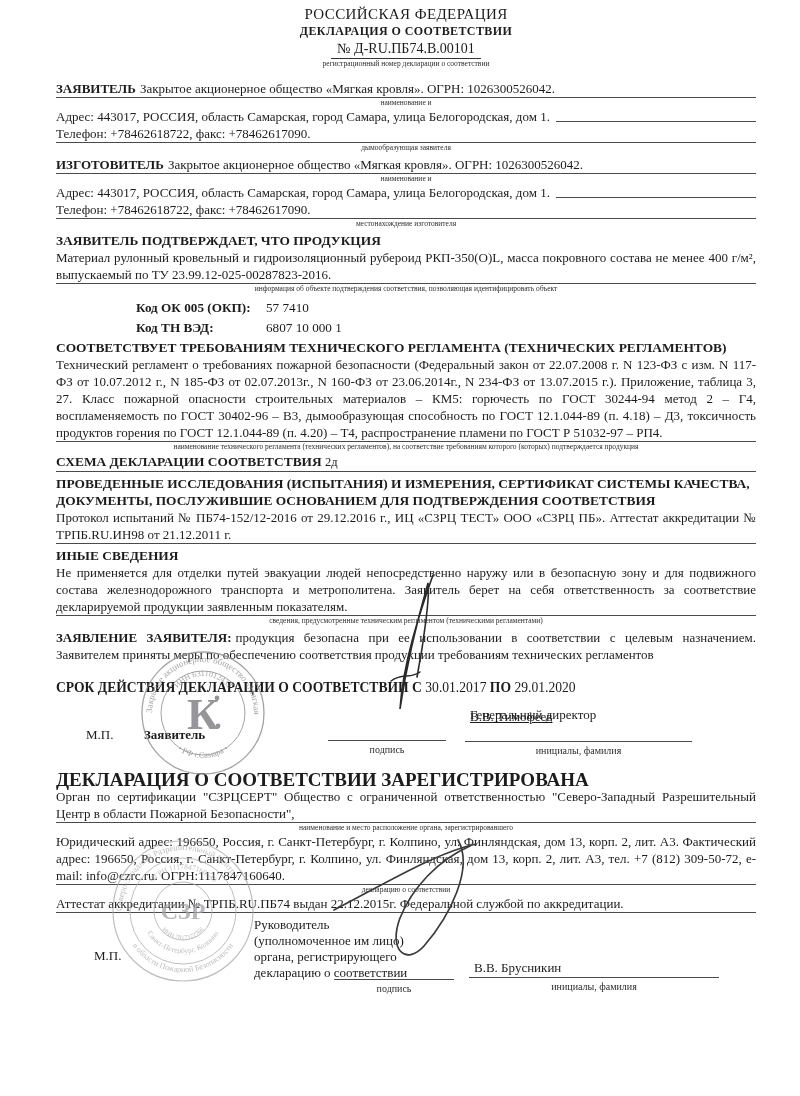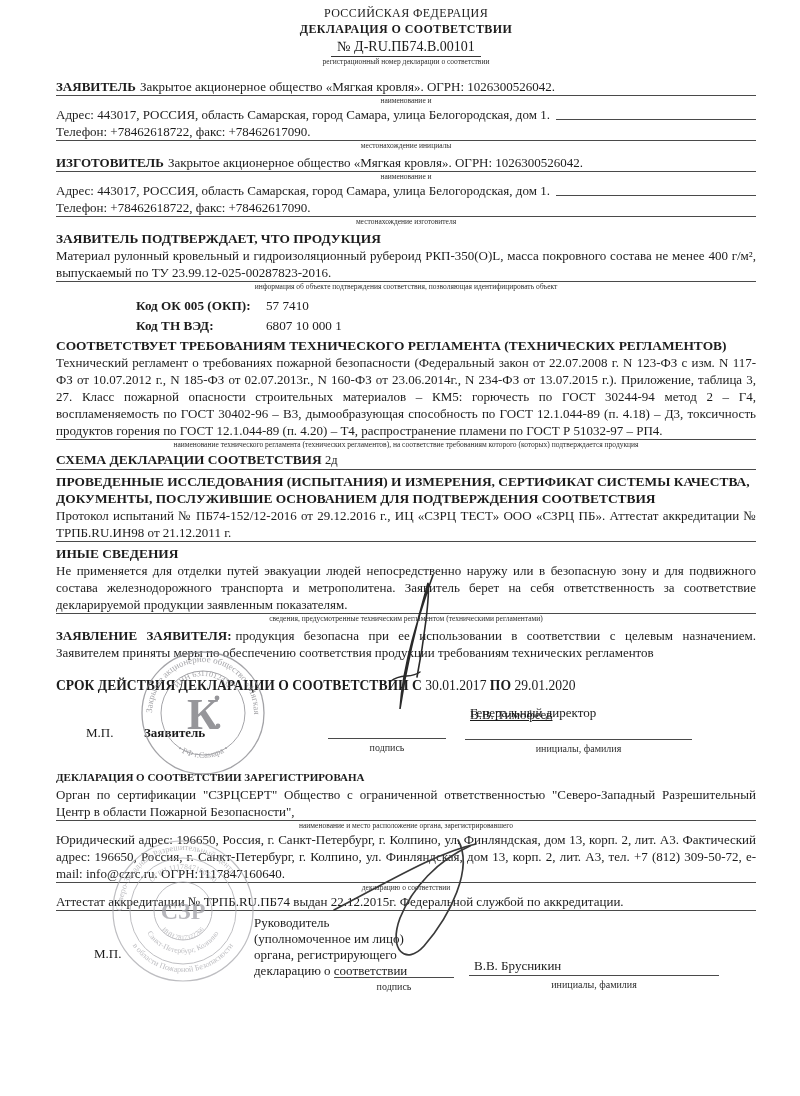--- a/index.html
+++ b/index.html
@@ -9,21 +9,21 @@
         padding:6px 44px 0 56px;}
   .center{text-align:center;}
   .b{font-weight:bold;}
   .row{font-size:13px;line-height:17px;}
   .just{text-align:justify;}
   .u{border-bottom:1px solid #4a4a4a;}
   .cap{font-size:7.5px;line-height:10px;text-align:center;color:#2e2e2e;}
   .lbl{font-weight:bold;margin-right:4px;}
   .flexline{display:flex;align-items:flex-end;}
   .rule-fill{flex:1;border-bottom:1px solid #4a4a4a;margin:0 0 3px 6px;}
-  .hdr-country{font-size:12px;letter-spacing:.4px;}
+  .hdr-country{font-size:15px;letter-spacing:.4px;}
   .hdr-title{font-size:12px;font-weight:bold;letter-spacing:.4px;margin-top:1px;}
   .hdr-num{font-size:14px;margin-top:2px;}
   .hdr-num span{display:inline-block;border-bottom:1px solid #333;padding:0 6px 1px 6px;}
   .sect{margin-top:3px;}
   .codes{margin-top:6px;font-size:13.2px;line-height:16px;}
   .codes .code-row{margin-top:4px;}
   .codes .clbl{display:inline-block;width:122px;font-weight:bold;margin-left:80px;}
   .codes .cval{margin-left:8px;}
   .h2{font-size:13.4px;font-weight:bold;line-height:17px;margin-top:3px;}
   .schemeval{font-weight:normal;font-size:12.5px;}
@@ -45,21 +45,21 @@
   <div class="cap">регистрационный номер декларации о соответствии</div>
 
   <div class="sect" style="margin-top:11px;">
     <div class="row u"><span class="lbl">ЗАЯВИТЕЛЬ</span><span>Закрытое акционерное общество «Мягкая кровля». ОГРН: 1026300526042.</span></div>
     <div class="cap">наименование и</div>
     <div class="row flexline">
         <span>Адрес: 443017, РОССИЯ, область Самарская, город Самара, улица Белогородская, дом 1.</span>
         <span class="rule-fill"></span>
       </div>
     <div class="row u">Телефон: +78462618722, факс: +78462617090.</div>
-    <div class="cap">местонахождение инициалы</div>
+    <div class="cap">дымообразующая заявителя</div>
   </div>
 
   <div class="sect">
     <div class="row u"><span class="lbl">ИЗГОТОВИТЕЛЬ</span><span>Закрытое акционерное общество «Мягкая кровля». ОГРН: 1026300526042.</span></div>
     <div class="cap">наименование и</div>
     <div class="row flexline">
         <span>Адрес: 443017, РОССИЯ, область Самарская, город Самара, улица Белогородская, дом 1.</span>
         <span class="rule-fill"></span>
       </div>
     <div class="row u">Телефон: +78462618722, факс: +78462617090.</div>
@@ -112,21 +112,21 @@
     <div class="abs row b" style="left:88px;top:22px;">Заявитель</div>
     <div class="abs sigline" style="left:272px;top:36px;width:118px;"></div>
     <div class="abs smallcap" style="left:272px;top:40px;width:118px;text-align:center;">подпись</div>
     <div class="abs row" style="left:414px;top:2px;">Генеральный директор</div>
     <div class="abs row" style="left:414px;top:4px;text-decoration:underline;">В.В. Тимофеев</div>
     <div class="abs sigline" style="left:409px;top:37px;width:227px;"></div>
     <div class="abs smallcap" style="left:409px;top:41px;width:227px;text-align:center;">инициалы, фамилия</div>
   </div>
 
   <div class="sect">
-    <div class="h2" style="font-size:11px;">ДЕКЛАРАЦИЯ О СООТВЕТСТВИИ ЗАРЕГИСТРИРОВАНА</div>
+    <div class="h2" style="font-size:19px;">ДЕКЛАРАЦИЯ О СООТВЕТСТВИИ ЗАРЕГИСТРИРОВАНА</div>
     <div class="row just u">Орган по сертификации "СЗРЦСЕРТ" Общество с ограниченной ответственностью "Северо-Западный Разрешительный Центр в области Пожарной Безопасности",</div>
     <div class="cap">наименование и место расположение органа, зарегистрировавшего</div>
     <div class="row just u">Юридический адрес: 196650, Россия, г. Санкт-Петербург, г. Колпино, ул. Финляндская, дом 13, корп. 2, лит. А3. Фактический адрес: 196650, Россия, г. Санкт-Петербург, г. Колпино, ул. Финляндская, дом 13, корп. 2, лит. А3, тел. +7 (812) 309-50-72, e-mail: info@czrc.ru. ОГРН:1117847160640.</div>
     <div class="cap">декларацию о соответствии</div>
     <div class="row u">Аттестат аккредитации № ТРПБ.RU.ПБ74 выдан 22.12.2015г. Федеральной службой по аккредитации.</div>
   </div>
 
   <div class="relblock" style="height:110px;margin-top:4px;">
     <div class="abs row" style="left:38px;top:30px;">М.П.</div>
     <div class="abs row" style="left:198px;top:0px;line-height:16px;">

